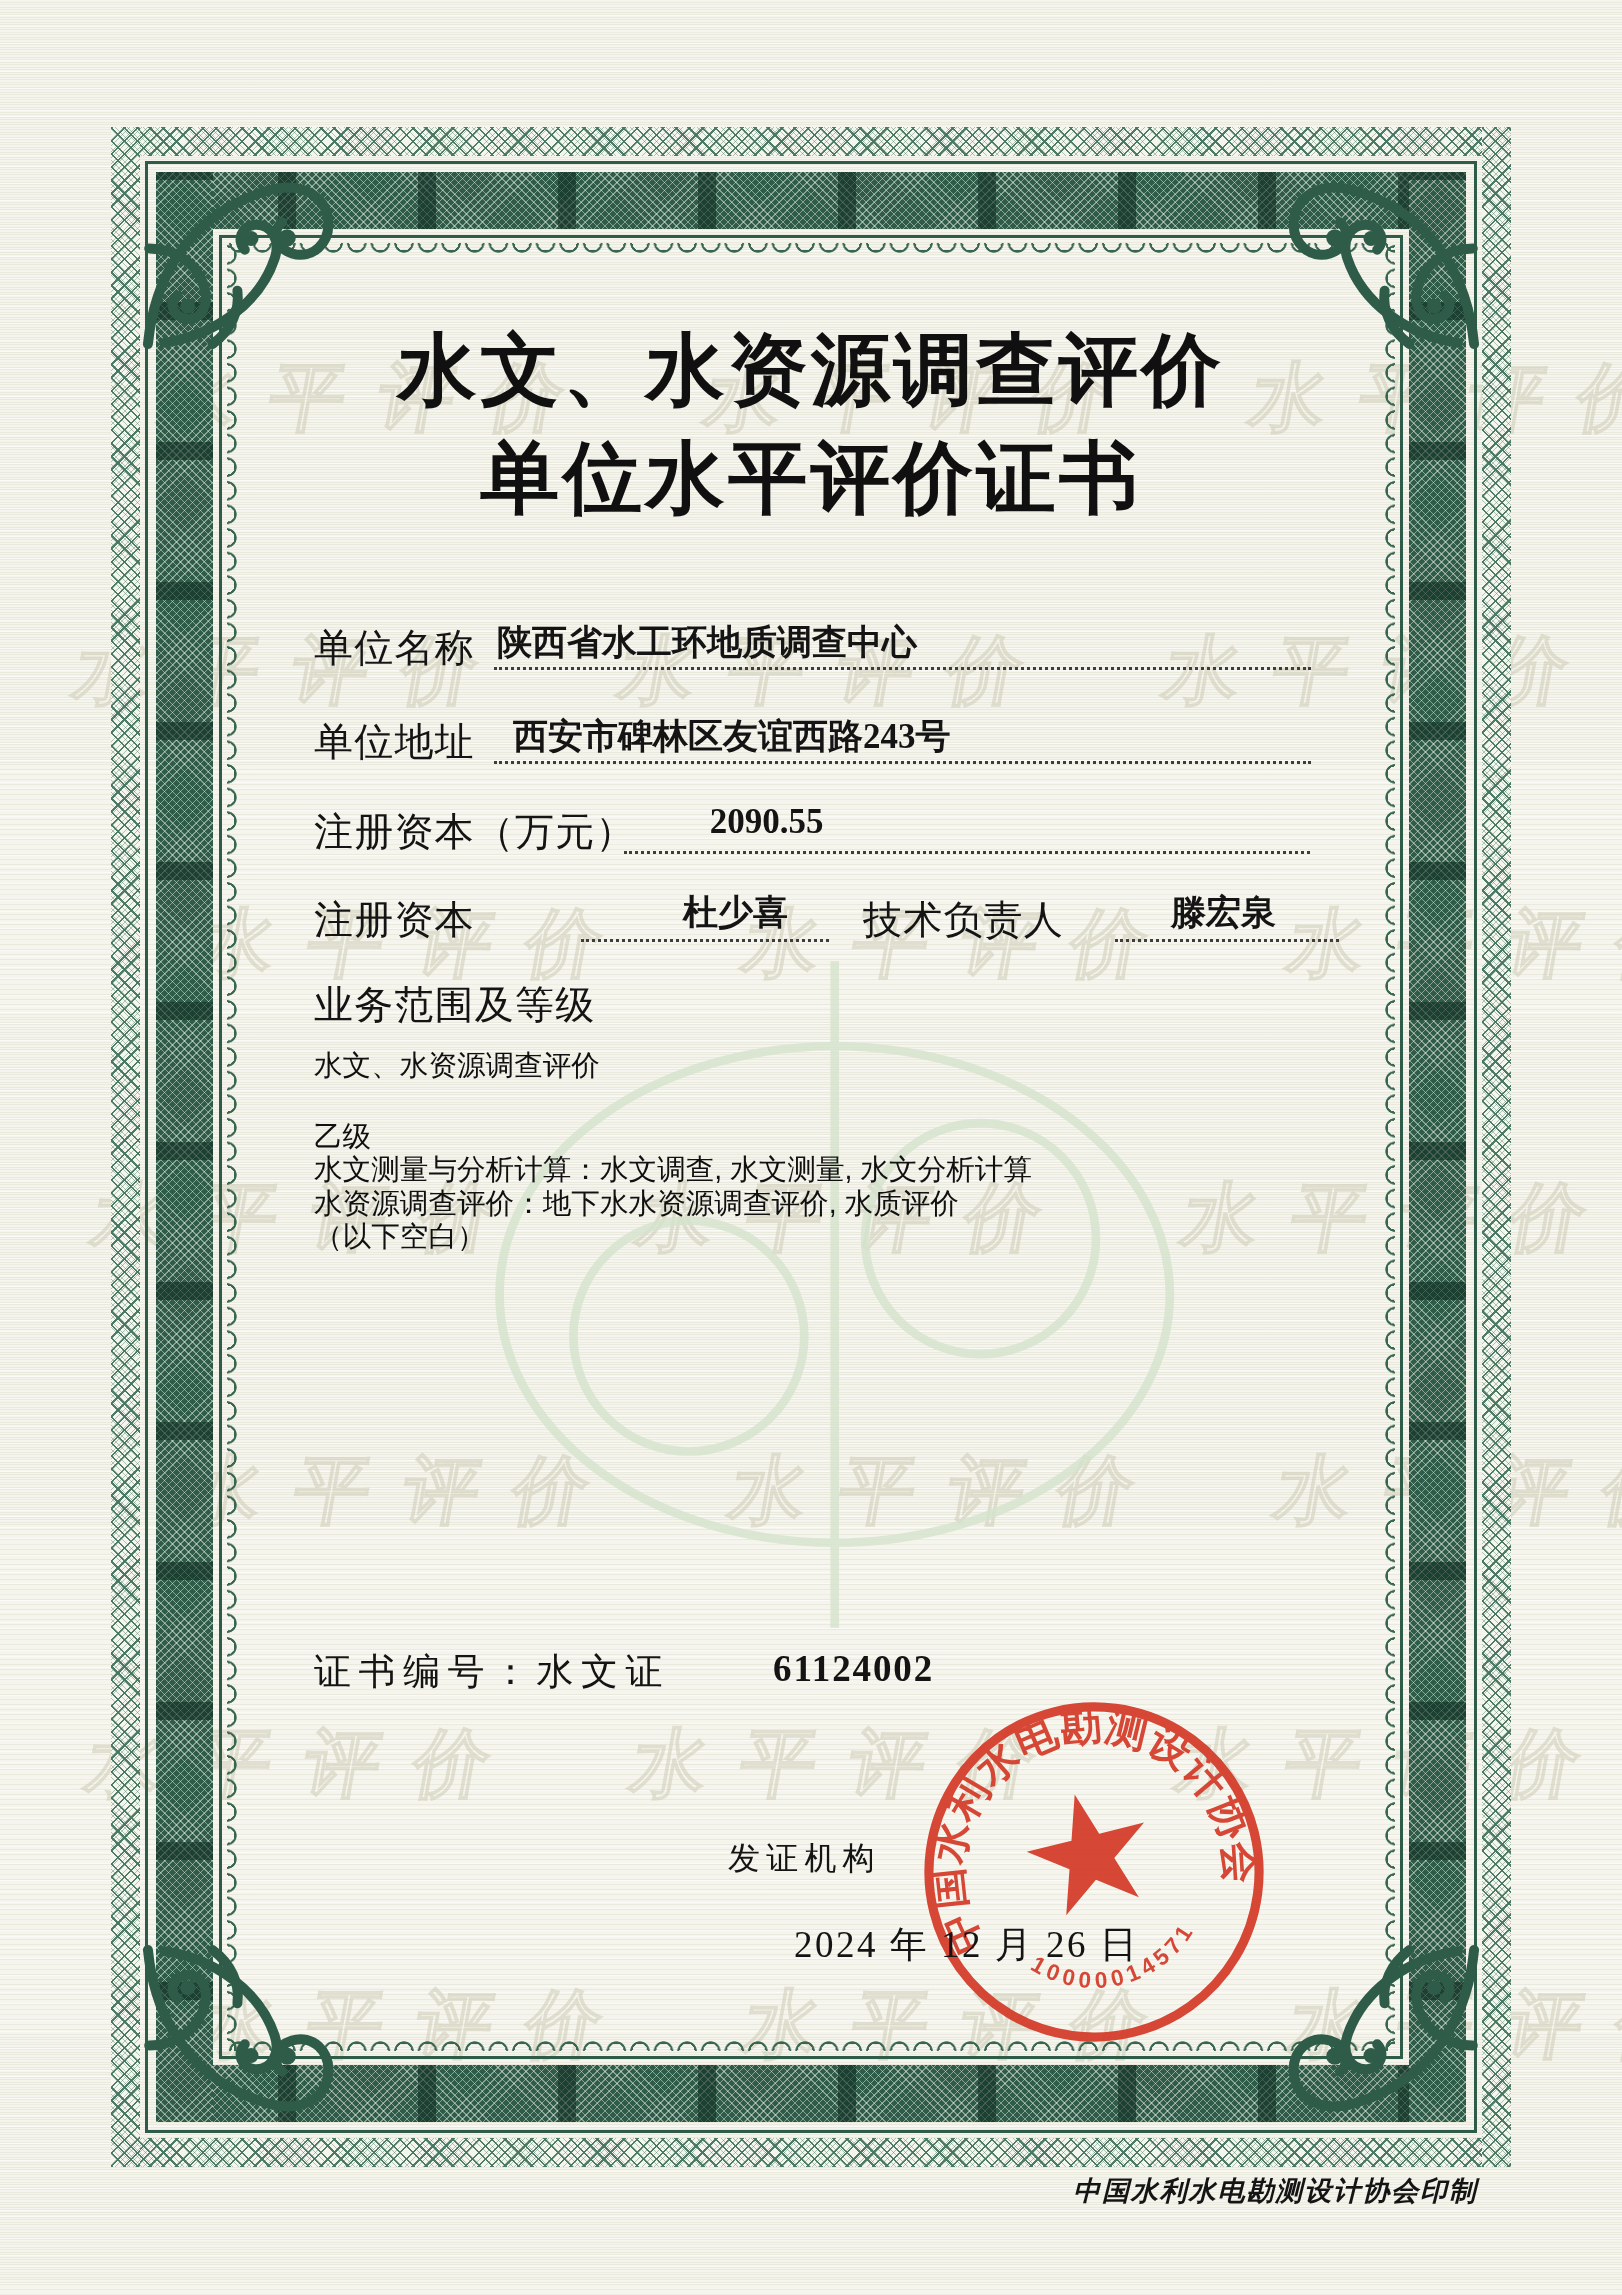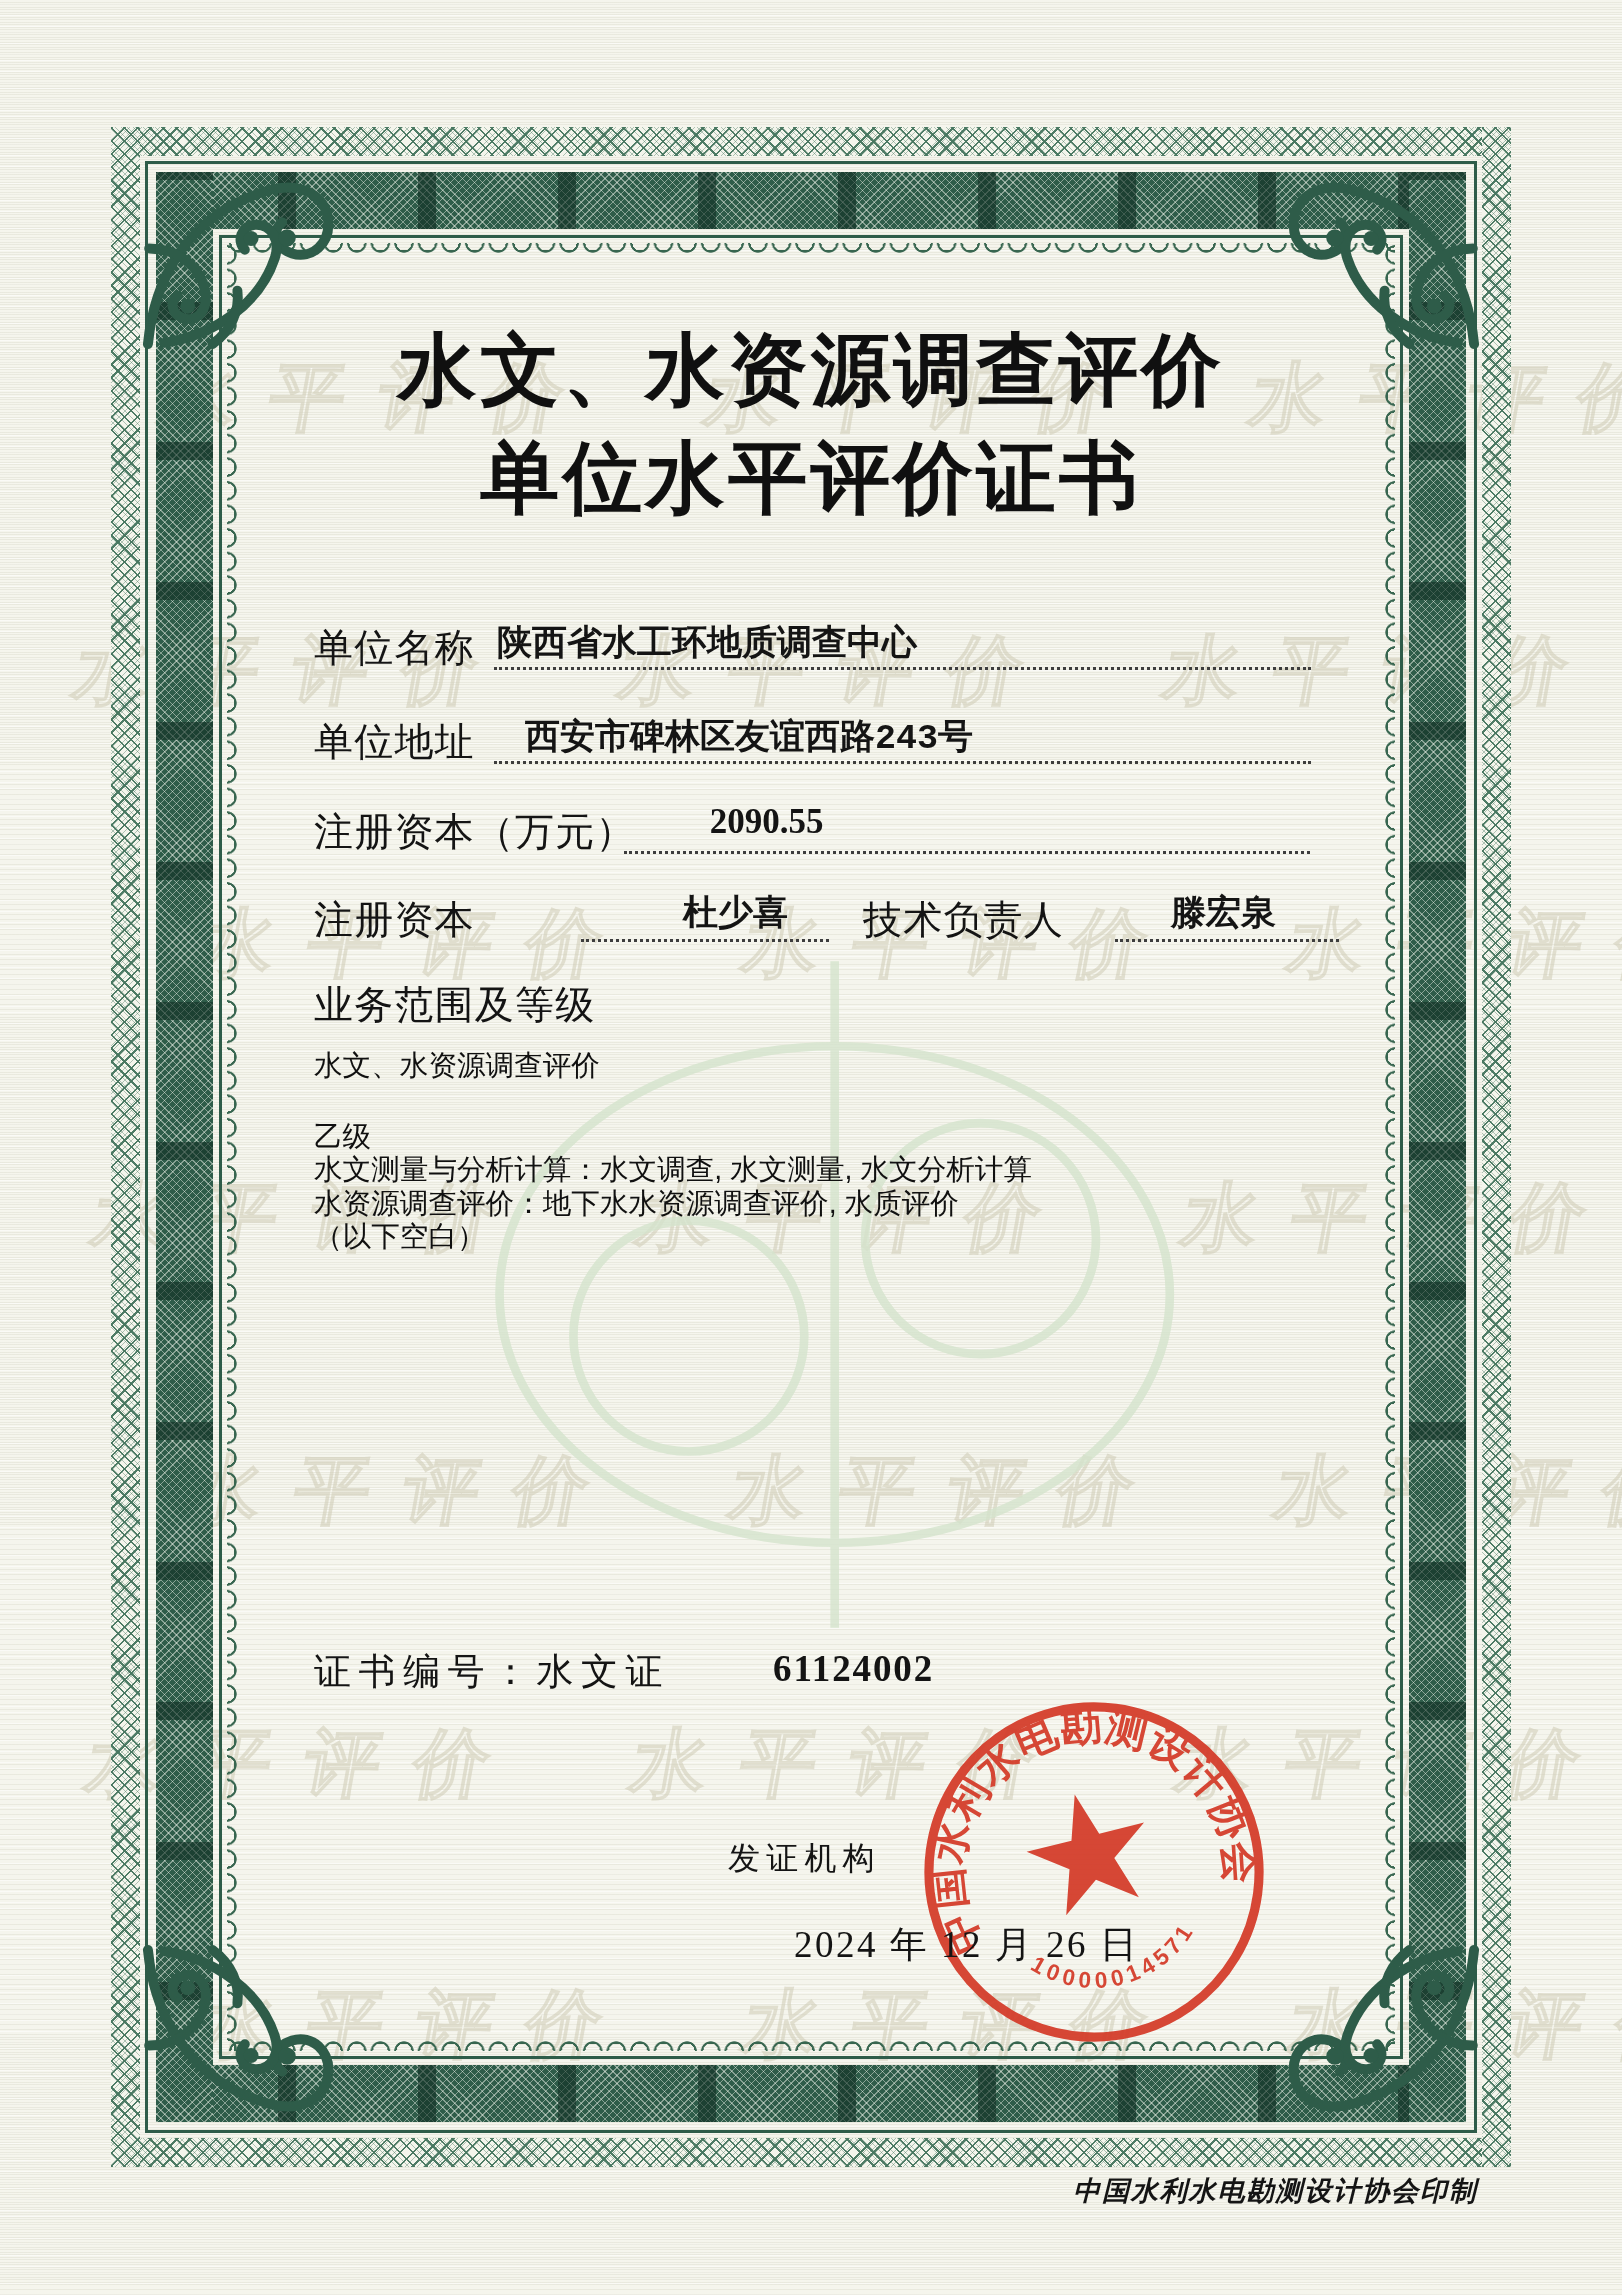--- a/index.html
+++ b/index.html
@@ -203,21 +203,21 @@
   </div>
 
   <div class="abs title" style="top:318px;">水文、水资源调查评价</div>
   <div class="abs title" style="top:426px;">单位水平评价证书</div>
 
   <div class="abs lbl" style="left:314px;top:621px;">单位名称</div>
   <div class="abs val" style="left:497px;top:619px;">陕西省水工环地质调查中心</div>
   <div class="dots" style="left:494px;top:667px;width:817px;"></div>
 
   <div class="abs lbl" style="left:314px;top:715px;">单位地址</div>
-  <div class="abs val" style="left:525px;top:713px;font-family:Liberation Mono, monospace;">西安市碑林区友谊西路243号</div>
+  <div class="abs val" style="left:513px;top:713px;">西安市碑林区友谊西路243号</div>
   <div class="dots" style="left:494px;top:761px;width:817px;"></div>
 
   <div class="abs lbl" style="left:314px;top:805px;">注册资本（万元）</div>
   <div class="abs val" style="left:627px;top:802px;width:279px;text-align:center;">2090.55</div>
   <div class="dots" style="left:624px;top:851px;width:686px;"></div>
 
   <div class="abs lbl" style="left:314px;top:893px;">注册资本</div>
   <div class="abs val" style="left:633px;top:889px;width:205px;text-align:center;">杜少喜</div>
   <div class="abs lbl" style="left:863px;top:893px;">技术负责人</div>
   <div class="abs val" style="left:1121px;top:889px;width:205px;text-align:center;">滕宏泉</div>

